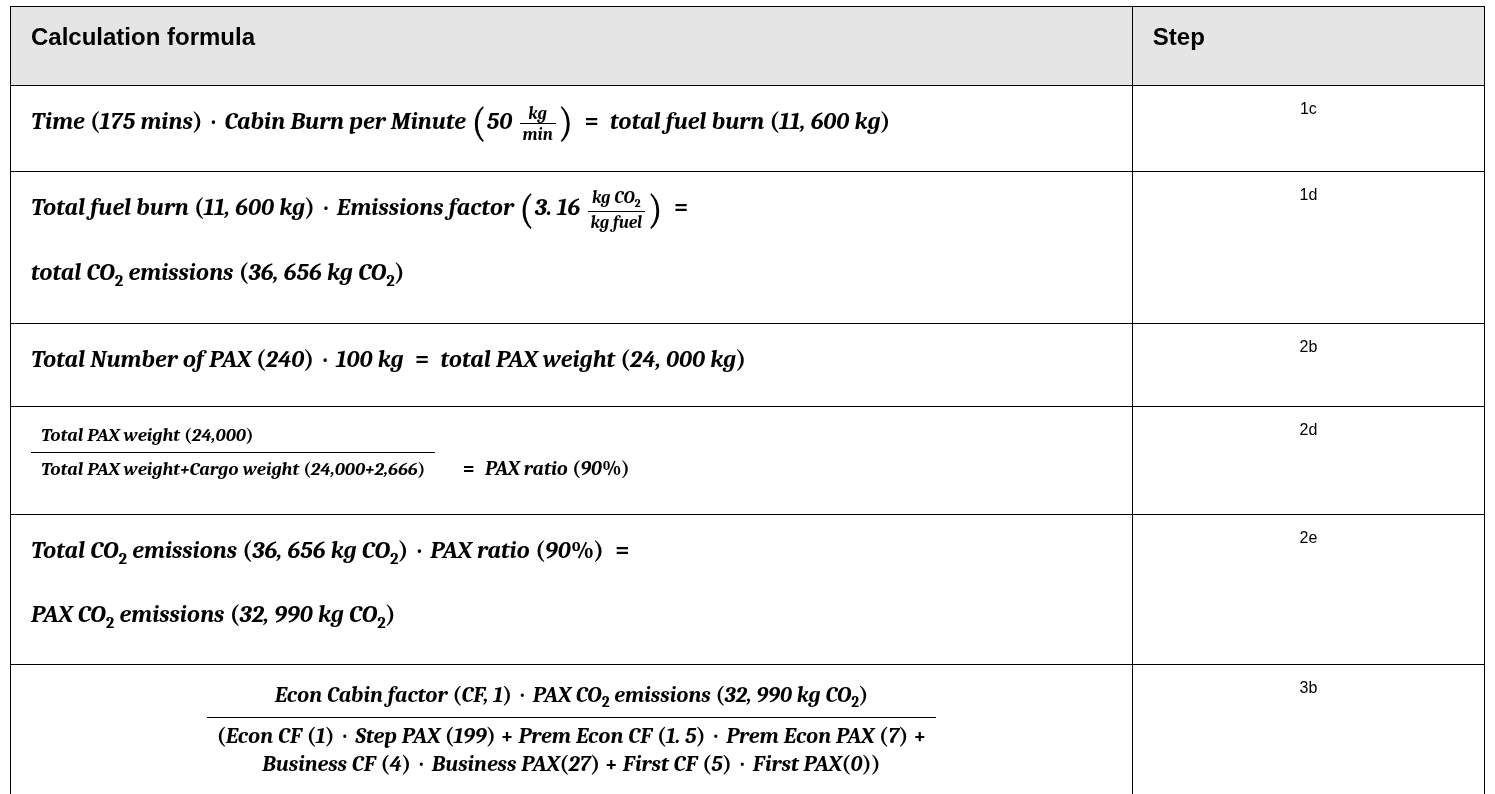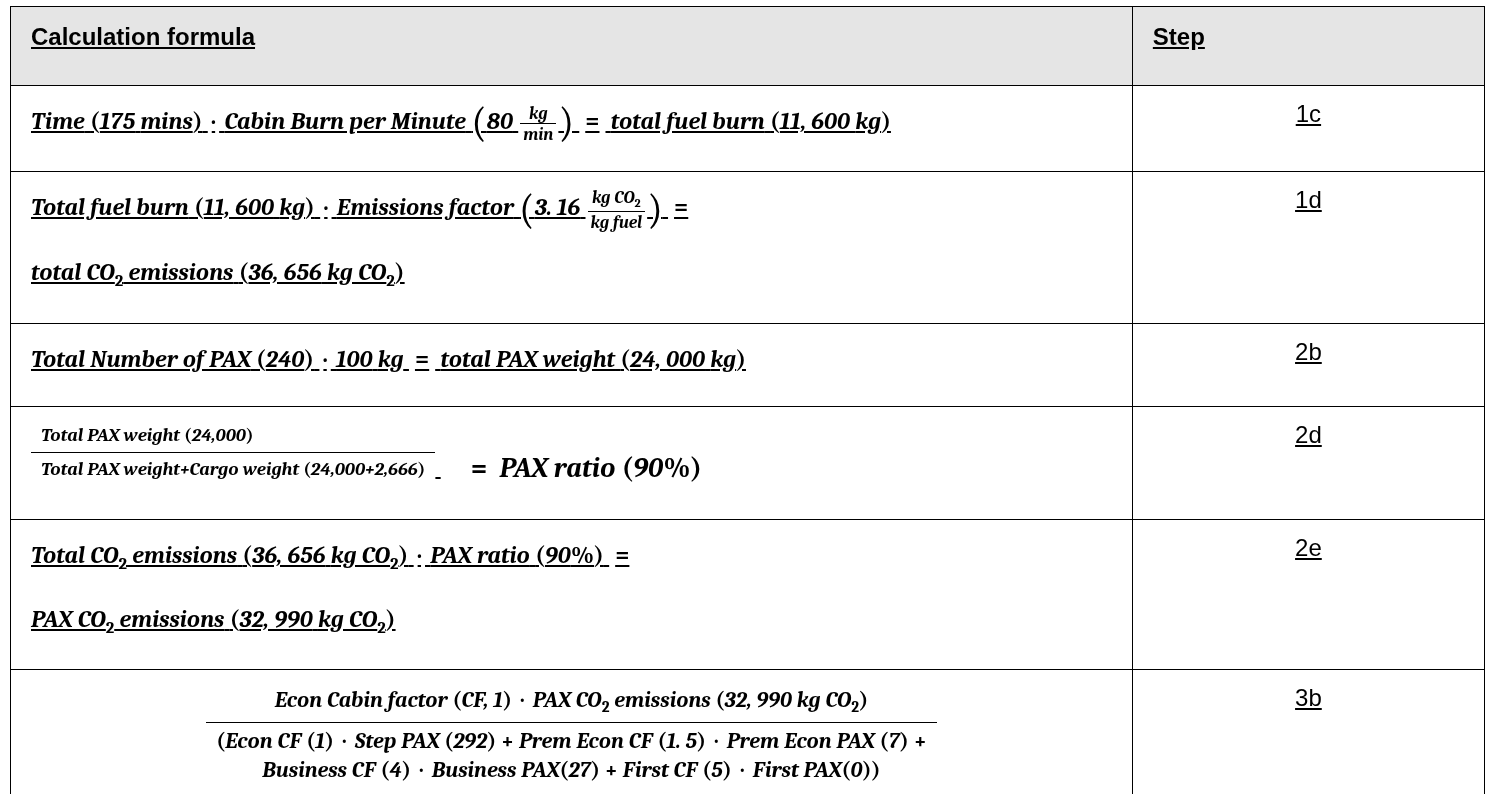--- a/index.html
+++ b/index.html
@@ -18,40 +18,39 @@
   table.calc {
     width: 100%;
     border-collapse: collapse;
     table-layout: fixed;
   }
   .calc th, .calc td {
     border: 1.5px solid #000;
     vertical-align: top;
     padding: 16px 20px 28px 20px;
     box-sizing: border-box;
-    text-decoration: underline;
   }
   .calc th {
     background: #e5e5e5;
     font-weight: bold;
     font-style: normal;
     font-family: Arial, Helvetica, sans-serif;
     font-size: 24px;
     text-align: left;
     padding-bottom: 34px;
   }
   .calc th.step-head {
     text-align: left;
   }
   col.col-formula { width: 1115px; }
   col.col-step { width: 350px; }
   .calc td.step {
     text-align: center;
     font-family: Arial, Helvetica, sans-serif;
-    font-size: 24px;
+    font-size: 16px;
     font-style: normal;
     font-weight: normal;
     padding-top: 14px;
   }
   .formula {
     font-style: italic;
     font-weight: bold;
     font-size: 24px;
     line-height: 1.6;
   }
@@ -114,22 +113,22 @@
     font-size: 0.78em;
     line-height: 1.3;
   }
   .row3b .bigfrac .bnum,
   .row3b .bigfrac .bden {
     font-size: 0.92em;
   }
   .after-frac {
     display: inline-block;
     vertical-align: middle;
-    margin-left: 24px;
-    font-size: 28px;
+    margin-left: 16px;
+    font-size: 20px;
   }
   
   .tallp {
     font-size: 1.7em;
     font-style: normal;
     line-height: 0;
     vertical-align: -0.18em;
     font-weight: normal;
   }
   .line2 {
@@ -155,21 +154,21 @@
     <tbody>
 
       <tr>
         <td>
           <div class="formula">
             <span>Time</span>
             <span class="lp">(</span><span>175</span>
             <span>mins</span><span class="rp">)</span>
             <span class="dot">·</span>
             <span>Cabin Burn per Minute</span>
-            <span class="tallp">(</span><span>80</span>
+            <span class="tallp">(</span><span>50</span>
             <span class="sfrac">
               <span class="num">
                   <span>kg</span>
                 </span>
               <span class="den">
                   <span>min</span>
                 </span>
             </span><span class="tallp">)</span>
             <span class="eq">=</span>
             <span>total fuel burn</span>
@@ -282,21 +281,21 @@
                 <span class="dot">·</span>
                 <span><span>PAX CO</span><sub>2</sub><span> emissions</span></span>
                 <span class="lp" style="font-style:normal;">(</span><span>32, 990</span>
                 <span><span>kg CO</span><sub>2</sub></span><span class="rp" style="font-style:normal;">)</span>
               </span>
               <span class="bden">
                 <span class="lp" style="font-style:normal;">(</span><span>Econ CF</span>
                 <span class="lp" style="font-style:normal;">(</span><span>1</span><span class="rp" style="font-style:normal;">)</span>
                 <span class="dot">·</span>
                 <span>Step PAX</span>
-                <span class="lp" style="font-style:normal;">(</span><span>292</span><span class="rp" style="font-style:normal;">)</span>
+                <span class="lp" style="font-style:normal;">(</span><span>199</span><span class="rp" style="font-style:normal;">)</span>
                 <span style="font-style:normal;"> + </span>
                 <span>Prem Econ CF</span>
                 <span class="lp" style="font-style:normal;">(</span><span>1. 5</span><span class="rp" style="font-style:normal;">)</span>
                 <span class="dot">·</span>
                 <span>Prem Econ PAX</span>
                 <span class="lp" style="font-style:normal;">(</span><span>7</span><span class="rp" style="font-style:normal;">)</span>
                 <span style="font-style:normal;"> +</span><br>
                 <span>Business CF</span>
                 <span class="lp" style="font-style:normal;">(</span><span>4</span><span class="rp" style="font-style:normal;">)</span>
                 <span class="dot">·</span>

